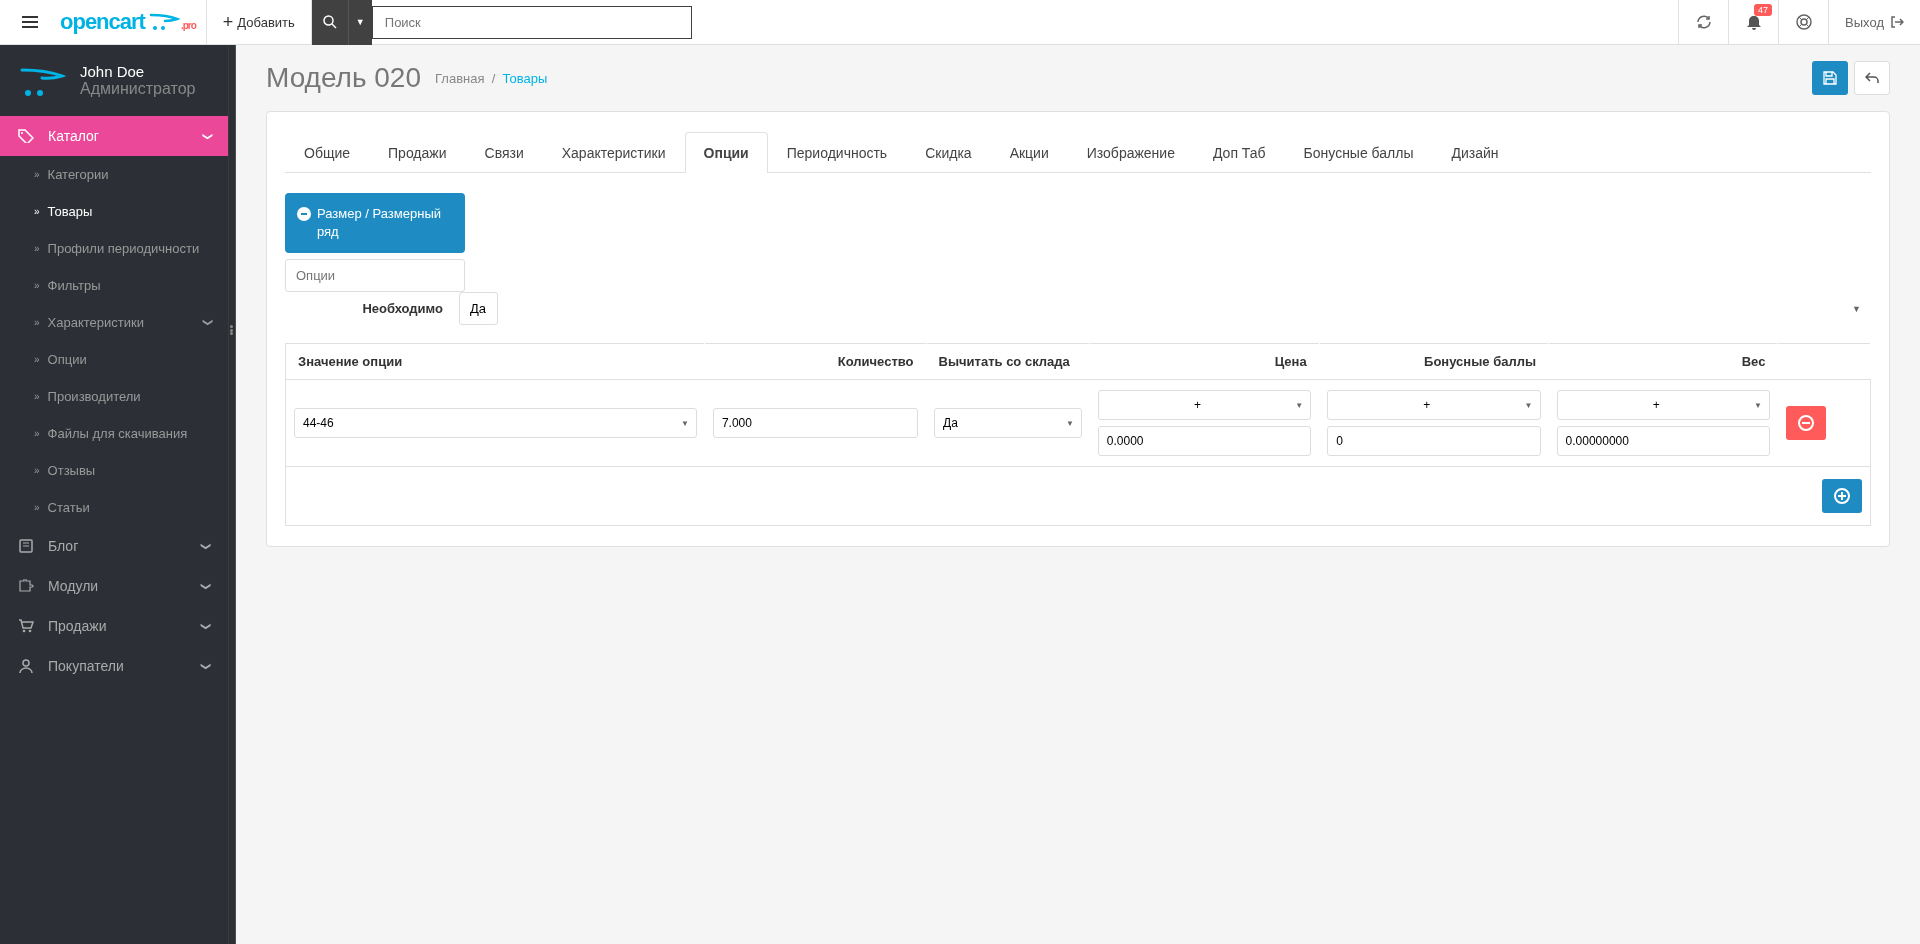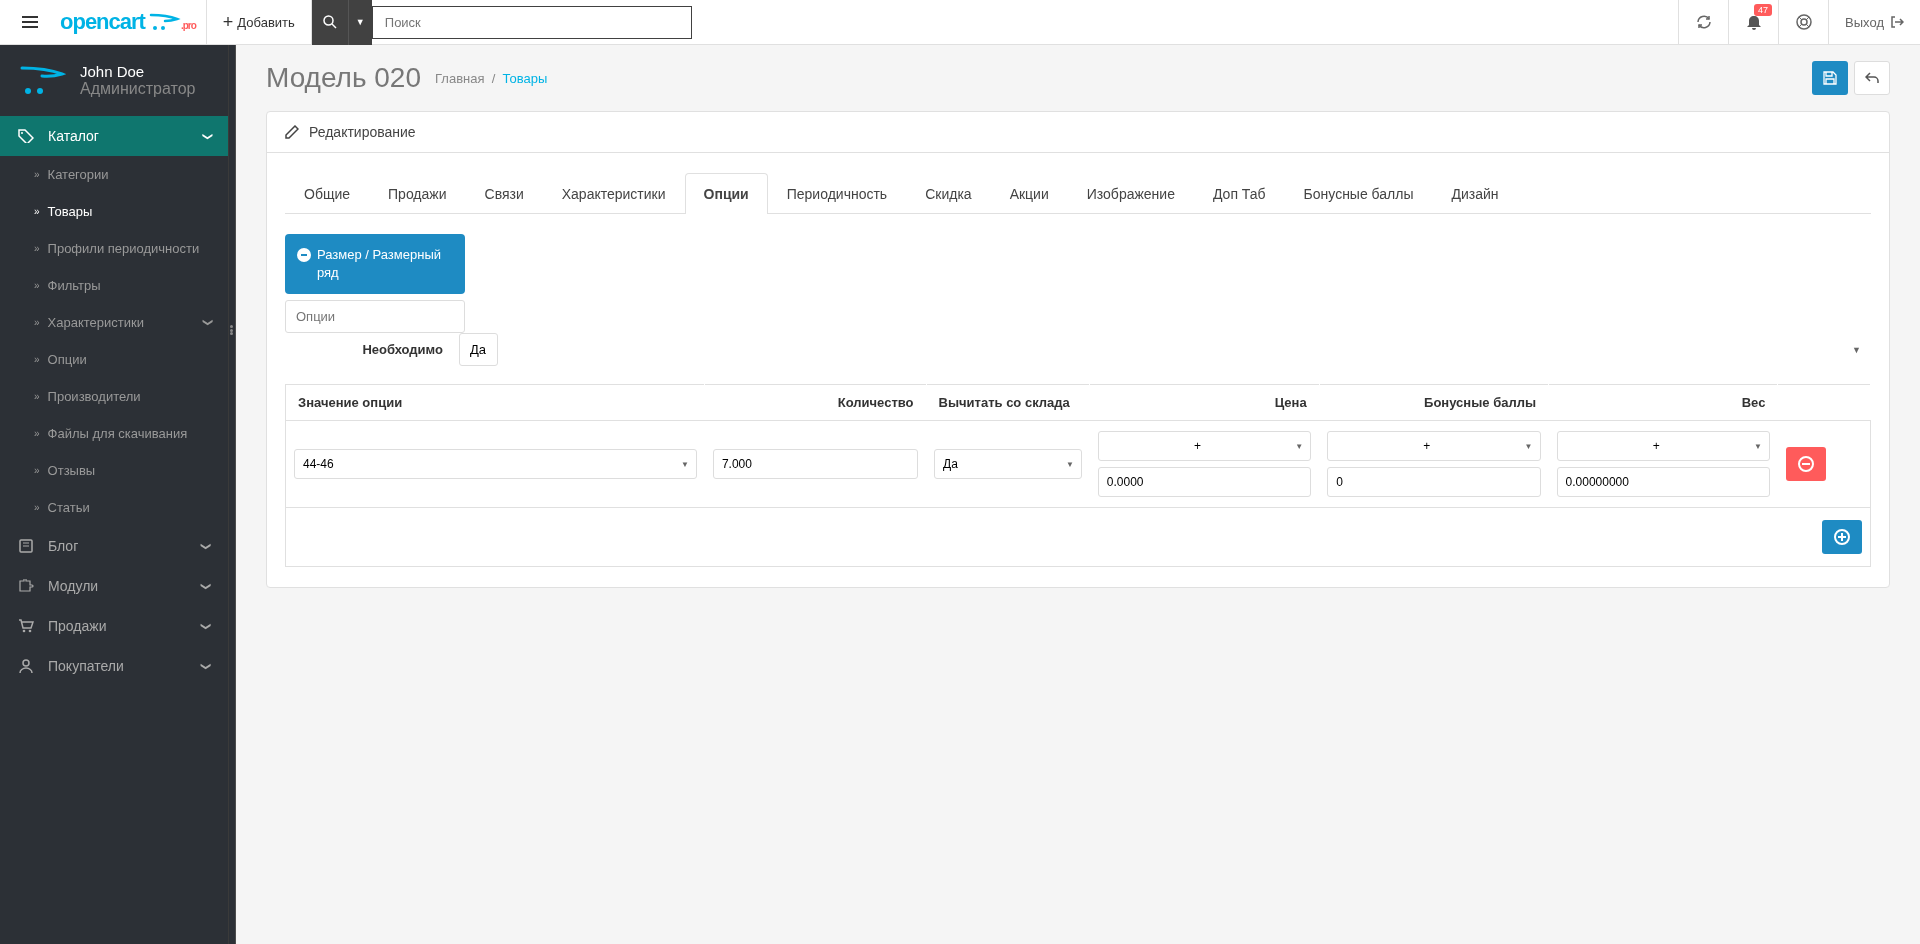--- a/index.html
+++ b/index.html
@@ -17,26 +17,26 @@
 .top-header-spacer { flex: 1; }
 .top-icon { width: 50px; height: 45px; display: flex; align-items: center; justify-content: center; border-left: 1px solid #e0e0e0; cursor: pointer; color: #555; position: relative; }
 .badge { position: absolute; top: 4px; right: 6px; background: #ff5b5b; color: #fff; font-size: 9px; padding: 1px 4px; border-radius: 3px; font-weight: normal; }
 .logout-txt { padding: 0 16px; height: 45px; display: flex; align-items: center; border-left: 1px solid #e0e0e0; color: #666; cursor: pointer; font-size: 13px; }
 
 .layout { display: flex; min-height: calc(100vh - 45px); }
 .sidebar { width: 228px; background: #2c3036; color: #aaa; flex-shrink: 0; }
 .sb-resize { width: 8px; background: #2c3036; border-left: 1px solid #3a3a3a; border-right: 1px solid #4d4d4d; display: flex; align-items: flex-start; justify-content: center; cursor: col-resize; padding-top: 280px; flex-shrink: 0; }
 .sb-resize-dots { width: 4px; height: 10px; display: flex; flex-direction: column; justify-content: space-between; }
 .sb-resize-dots div { width: 3px; height: 3px; background: #888; border-radius: 50%; }
-.profile { padding: 18px 20px; display: flex; align-items: center; }
+.profile { padding: 18px 20px; display: flex; align-items: flex-end; }
 .profile-cart { margin-right: 14px; }
 .profile-name { color: #fff; font-size: 15px; }
 .profile-role { color: #888; font-size: 16px; }
 .menu-item { display: flex; align-items: center; padding: 12px 18px; cursor: pointer; color: #aaa; font-size: 14px; }
-.menu-item.active { background: #0f766e; color: #fff; }
+.menu-item.active { background: #ec4899; color: #fff; }
 .menu-item svg { margin-right: 14px; flex-shrink: 0; }
 .menu-item .chev { margin-left: auto; font-size: 10px; transform: rotate(90deg); }
 .menu-item.expanded .chev { transform: rotate(-90deg); }
 .submenu-item { display: flex; align-items: center; padding: 11px 16px 11px 34px; color: #999; font-size: 13px; cursor: pointer; }
 .submenu-item .dbl-angle { margin-right: 8px; font-size: 10px; }
 .submenu-item.active { color: #fff; }
 .submenu-item .chev { margin-left: auto; font-size: 10px; transform: rotate(90deg); }
 
 .content { flex: 1; padding: 0; background: #f5f5f5; overflow-x: hidden; }
 .page-header { padding: 16px 30px; display: flex; align-items: center; }
@@ -273,26 +273,20 @@
           </svg>
       </div>
       <div class="btn-back">
         <svg width="14" height="12" viewBox="0 0 14 12">
             <path d="M 5 1 L 1 5 L 5 9 M 1 5 L 9 5 A 4 4 0 0 1 13 9 L 13 11" fill="none" stroke="#555" stroke-width="1.5"></path>
           </svg>
       </div>
     </div>
 
     <div class="panel">
-      <div class="panel-header">
-        <svg width="14" height="14" viewBox="0 0 14 14">
-            <path d="M 10 1 L 13 4 L 4 13 L 1 13 L 1 10 Z" fill="none" stroke="#444" stroke-width="1.5"></path>
-          </svg>
-        <span>Редактирование</span>
-      </div>
       <div class="panel-body">
         <div class="tabs">
           <div class="tab">Общие</div>
           <div class="tab">Продажи</div>
           <div class="tab">Связи</div>
           <div class="tab">Характеристики</div>
           <div class="tab active">Опции</div>
           <div class="tab">Периодичность</div>
           <div class="tab">Скидка</div>
           <div class="tab">Акции</div>

